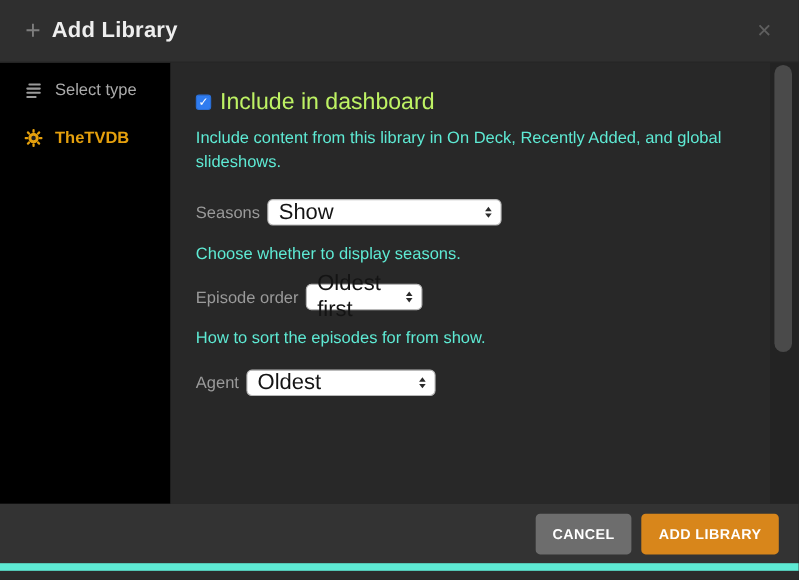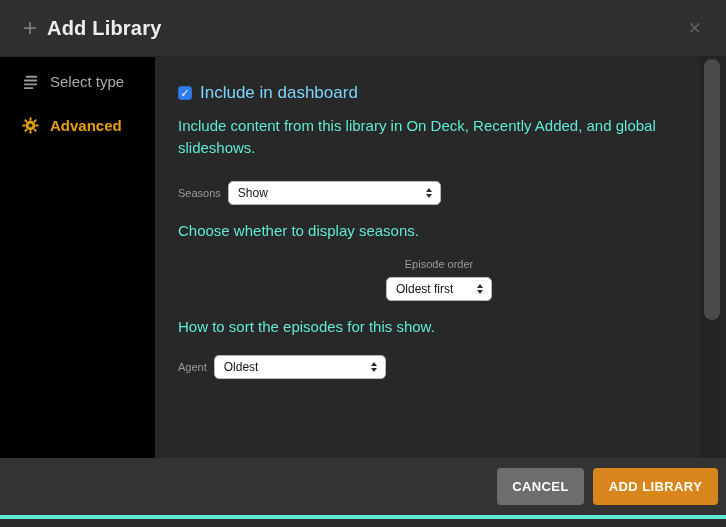--- a/index.html
+++ b/index.html
@@ -41,61 +41,61 @@
   .content { flex: 1 1 auto; background: #282828; padding: 27px 0 0 23px; overflow: hidden; position: relative; }
 
   .check-row { display: flex; align-items: center; gap: 8px; height: 18px; }
   .checkbox {
     width: 14px; height: 14px; border-radius: 3px; flex: 0 0 14px;
     display: inline-flex; align-items: center; justify-content: center; cursor: pointer;
   }
   .checkbox.checked { background: #2f7cf0; border: 1px solid #2a6fd8; }
   .checkbox.unchecked { background: #ffffff; border: 1px solid #c8c8c8; }
   .checkmark { color: #ffffff; font-size: 11px; font-weight: 700; line-height: 1; }
-  .check-label { color: #7dd3fc; font-size: 17px; cursor: pointer; }
+  .check-label { color: #bef264; font-size: 21px; cursor: pointer; }
 
   .help {
     color: #5eead4; font-size: 15px; line-height: 22px;
     max-width: 516px; margin-top: 13px;
   }
 
   .select-row { display: flex; align-items: center; gap: 7px; }
-  .select-label { color: #9a9a9a; font-size: 11px; }
+  .select-label { color: #9a9a9a; font-size: 15px; }
   .select {
     height: 24px; background: #ffffff; border: 1px solid #b8b8b8; border-radius: 5px;
     display: inline-flex; align-items: center; cursor: pointer;
-    padding: 0 8px 0 9px; color: #141414; font-size: 12px;
+    padding: 0 8px 0 9px; color: #141414; font-size: 20px;
   }
   .select .sel-value { flex: 1 1 auto; }
   .sel-arrows { display: flex; flex-direction: column; align-items: center; gap: 2px; margin-left: 10px; }
   .sel-arrows .up    { width: 0; height: 0; border-left: 3.5px solid transparent; border-right: 3.5px solid transparent; border-bottom: 4.5px solid #2b2b2b; }
   .sel-arrows .down  { width: 0; height: 0; border-left: 3.5px solid transparent; border-right: 3.5px solid transparent; border-top: 4.5px solid #2b2b2b; }
 
   .sel-seasons { width: 213px; }
   .sel-episode { width: 106px; }
   .sel-agent   { width: 172px; }
 
   .mt-sec   { margin-top: 27px; }
   .mt-help2 { margin-top: 15px; }
-  .mt-row   { margin-top: 16px; flex-direction: column; }
+  .mt-row   { margin-top: 16px; }
   .mt-row2  { margin-top: 22px; }
   .mt-agent { margin-top: 17px; }
 
   
   .scroll-strip { flex: 0 0 26px; background: #232323; position: relative; }
   .scroll-thumb {
     position: absolute; top: 2px; left: 4px; width: 16px; height: 261px;
     background: #4a4a4a; border-radius: 8px; cursor: pointer;
   }
 
   
   .footer {
-    flex: 0 0 61px; background: #333333; border-bottom: 4px solid #5eead4;
+    flex: 0 0 61px; background: #333333; border-bottom: 7px solid #5eead4;
     display: flex; align-items: center; justify-content: flex-end; gap: 9px;
-    padding-right: 8px;
+    padding-right: 18px;
   }
   .btn {
     border: none; border-radius: 4px; color: #ffffff; cursor: pointer;
     font-family: "Liberation Sans", sans-serif;
     font-size: 13px; font-weight: 700; letter-spacing: 0.4px;
     height: 37px; display: inline-flex; align-items: center; justify-content: center;
   }
   .btn-cancel { background: #6d6d6d; width: 87px; }
   .btn-add    { background: #d8861b; width: 125px; }
 
@@ -138,21 +138,21 @@
               <rect x="8.8" y="0.4" width="2.4" height="4" rx="1" transform="rotate(135 10 10)"></rect>
               <rect x="8.8" y="0.4" width="2.4" height="4" rx="1" transform="rotate(180 10 10)"></rect>
               <rect x="8.8" y="0.4" width="2.4" height="4" rx="1" transform="rotate(225 10 10)"></rect>
               <rect x="8.8" y="0.4" width="2.4" height="4" rx="1" transform="rotate(270 10 10)"></rect>
               <rect x="8.8" y="0.4" width="2.4" height="4" rx="1" transform="rotate(315 10 10)"></rect>
               <circle cx="10" cy="10" r="5.6"></circle>
               <circle cx="10" cy="10" r="2.4" fill="#1e1e1e"></circle>
             </g>
           </svg>
         </span>
-        <span>Advanced</span>
+        <span>TheTVDB</span>
       </div>
     </div>
 
     <div class="content">
 
       <div class="check-row">
         <span class="checkbox checked">
           <span class="checkmark">✓</span>
         </span>
         <span class="check-label">Include in dashboard</span>
@@ -175,21 +175,21 @@
       <div class="select-row mt-row">
         <span class="select-label">Episode order</span>
         <span class="select sel-episode">
           <span class="sel-value">Oldest first</span>
           <span class="sel-arrows">
               <span class="up"></span>
               <span class="down"></span>
             </span>
         </span>
       </div>
-      <div class="help mt-help2">How to sort the episodes for this show.</div>
+      <div class="help mt-help2">How to sort the episodes for from show.</div>
 
       <div class="select-row mt-agent">
         <span class="select-label">Agent</span>
         <span class="select sel-agent">
           <span class="sel-value">Oldest</span>
           <span class="sel-arrows">
               <span class="up"></span>
               <span class="down"></span>
             </span>
         </span>

